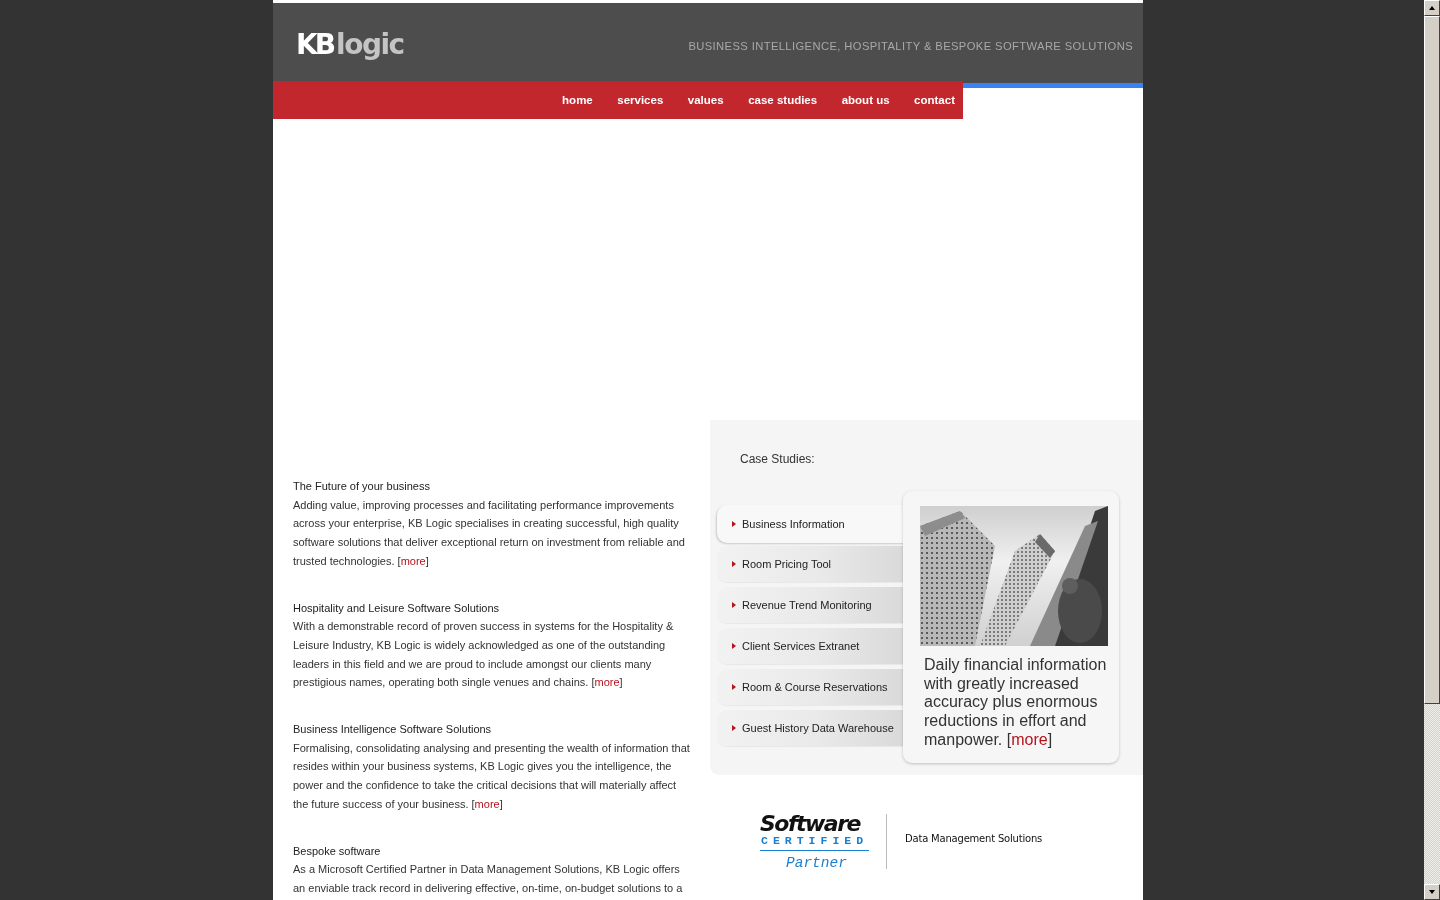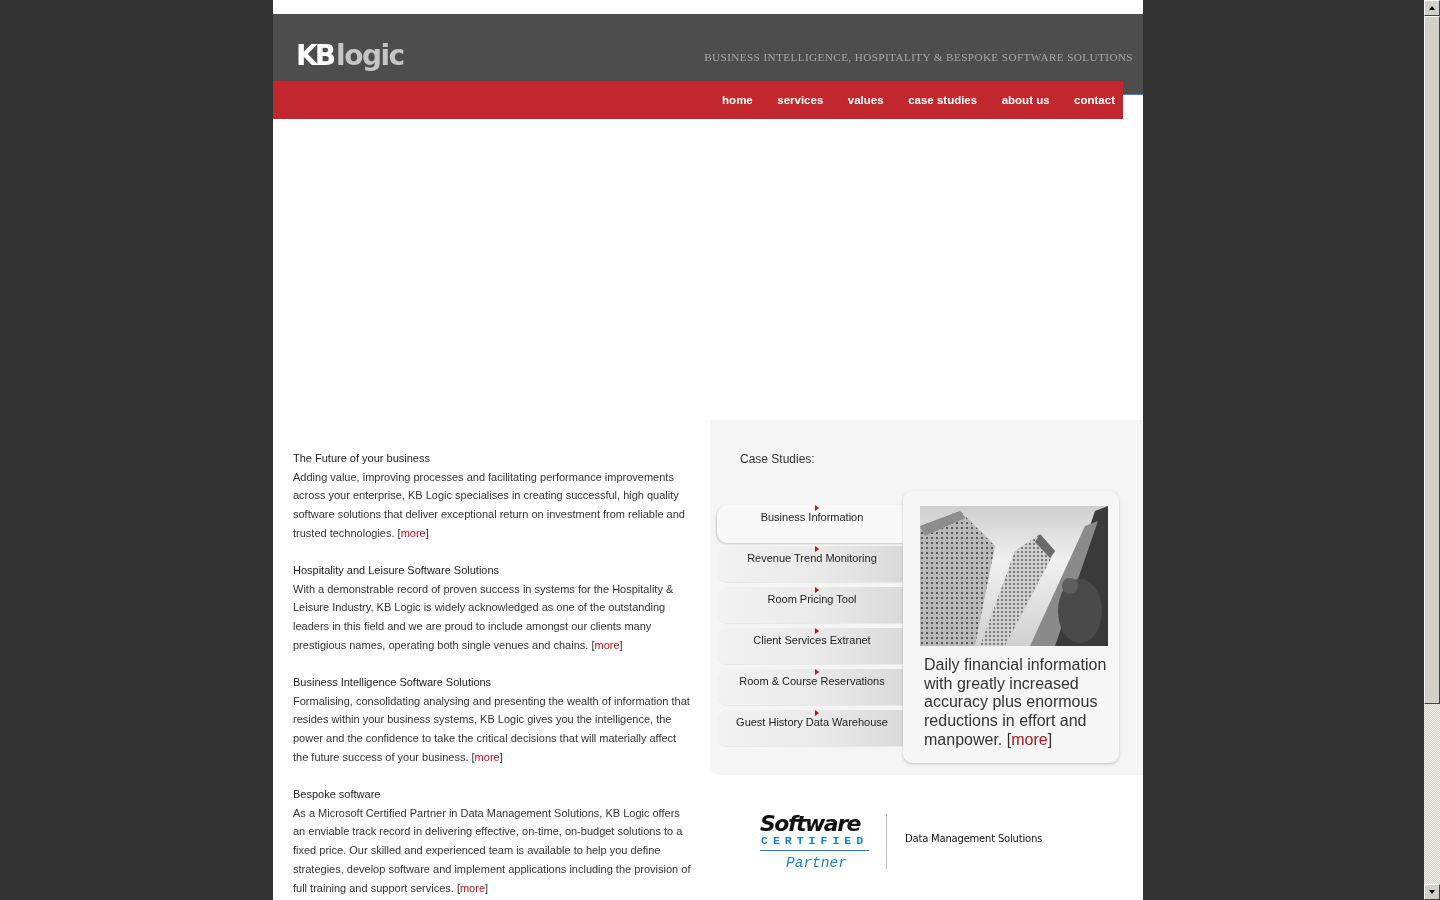--- a/index.html
+++ b/index.html
@@ -23,54 +23,54 @@
     position: absolute;
     left: 273px;
     top: 0;
     width: 870px;
     height: 900px;
     background: #ffffff;
   }
   
   .header {
     position: absolute;
-    left: 0; top: 14px;
+    left: 0; top: 3px;
     width: 870px;
     height: 80px;
     background: #4d4d4d;
-    border-bottom: 1px solid #3b82f6;
+    border-bottom: 5px solid #3b82f6;
   }
   .logo {
     position: absolute;
     left: 23px;
     top: 26px;
     font-family: "DejaVu Sans", sans-serif;
     font-weight: bold;
     font-size: 28px;
     letter-spacing: -1.5px;
     line-height: 32px;
     white-space: nowrap;
   }
   .logo .kb { color: #ffffff; letter-spacing: -3px; }
   .logo .lg { color: #c4c4c4; margin-left: 3px; }
   .tagline {
     position: absolute;
     right: 10px;
     top: 37px;
     color: #a8a8a8;
-    font-family: Liberation Serif, serif;
+    font-family: Liberation Sans, sans-serif;
     font-size: 11.2px;
     letter-spacing: 0.4px;
     white-space: nowrap;
   }
   
   .nav {
     position: absolute;
     left: 0; top: 81px;
-    width: 850px;
+    width: 690px;
     height: 38px;
     background: #c1272d;
   }
   .nav ul {
     list-style: none;
     margin: 0; padding: 0;
     position: absolute;
     right: 8px;
     top: 0;
     height: 38px;
@@ -96,21 +96,21 @@
   
   .left-col {
     position: absolute;
     left: 20px;
     top: 449px;
     width: 400px;
     color: #333333;
     font-size: 11px;
     line-height: 18.7px;
   }
-  .section { margin-bottom: 18.5px; }
+  .section { margin-bottom: 18.5px; margin-top: 28px; }
   .section .title { color: #222222; }
   .section p { margin: 0; color: #333333; }
   .more-wrap { color: #333333; }
   .more-link { color: #b5121b; text-decoration: none; cursor: pointer; }
   
   .case-panel {
     position: absolute;
     left: 437px;
     top: 420px;
     width: 433px;
@@ -137,21 +137,20 @@
     margin-bottom: 5px;
     border-radius: 10px 0 0 10px;
     background: linear-gradient(to right, #f2f2f2 0%, #e9e9e9 55%, #d9d9d9 100%);
     box-shadow: 0 1px 1px rgba(0,0,0,0.06);
     cursor: pointer;
     display: flex;
     align-items: center;
     font-size: 11px;
     color: #222222;
     white-space: nowrap;
-    flex-direction: column;
   }
   .case-tab.active {
     background: #f8f8f8;
     box-shadow: -1px 1px 2px rgba(0,0,0,0.18);
     height: 38px;
     margin-bottom: 3px;
   }
   .case-tab .arrow {
     width: 0; height: 0;
     border-top: 3px solid transparent;
@@ -343,25 +342,25 @@
     <div class="case-panel">
       <div class="case-heading">Case Studies:</div>
 
       <div class="tab-list">
         <div class="case-tab active">
           <span class="arrow"></span>
           <span>Business Information</span>
         </div>
         <div class="case-tab">
           <span class="arrow"></span>
+          <span>Room Pricing Tool</span>
+        </div>
+        <div class="case-tab">
+          <span class="arrow"></span>
           <span>Revenue Trend Monitoring</span>
-        </div>
-        <div class="case-tab">
-          <span class="arrow"></span>
-          <span>Room Pricing Tool</span>
         </div>
         <div class="case-tab">
           <span class="arrow"></span>
           <span>Client Services Extranet</span>
         </div>
         <div class="case-tab">
           <span class="arrow"></span>
           <span>Room &amp; Course Reservations</span>
         </div>
         <div class="case-tab">

